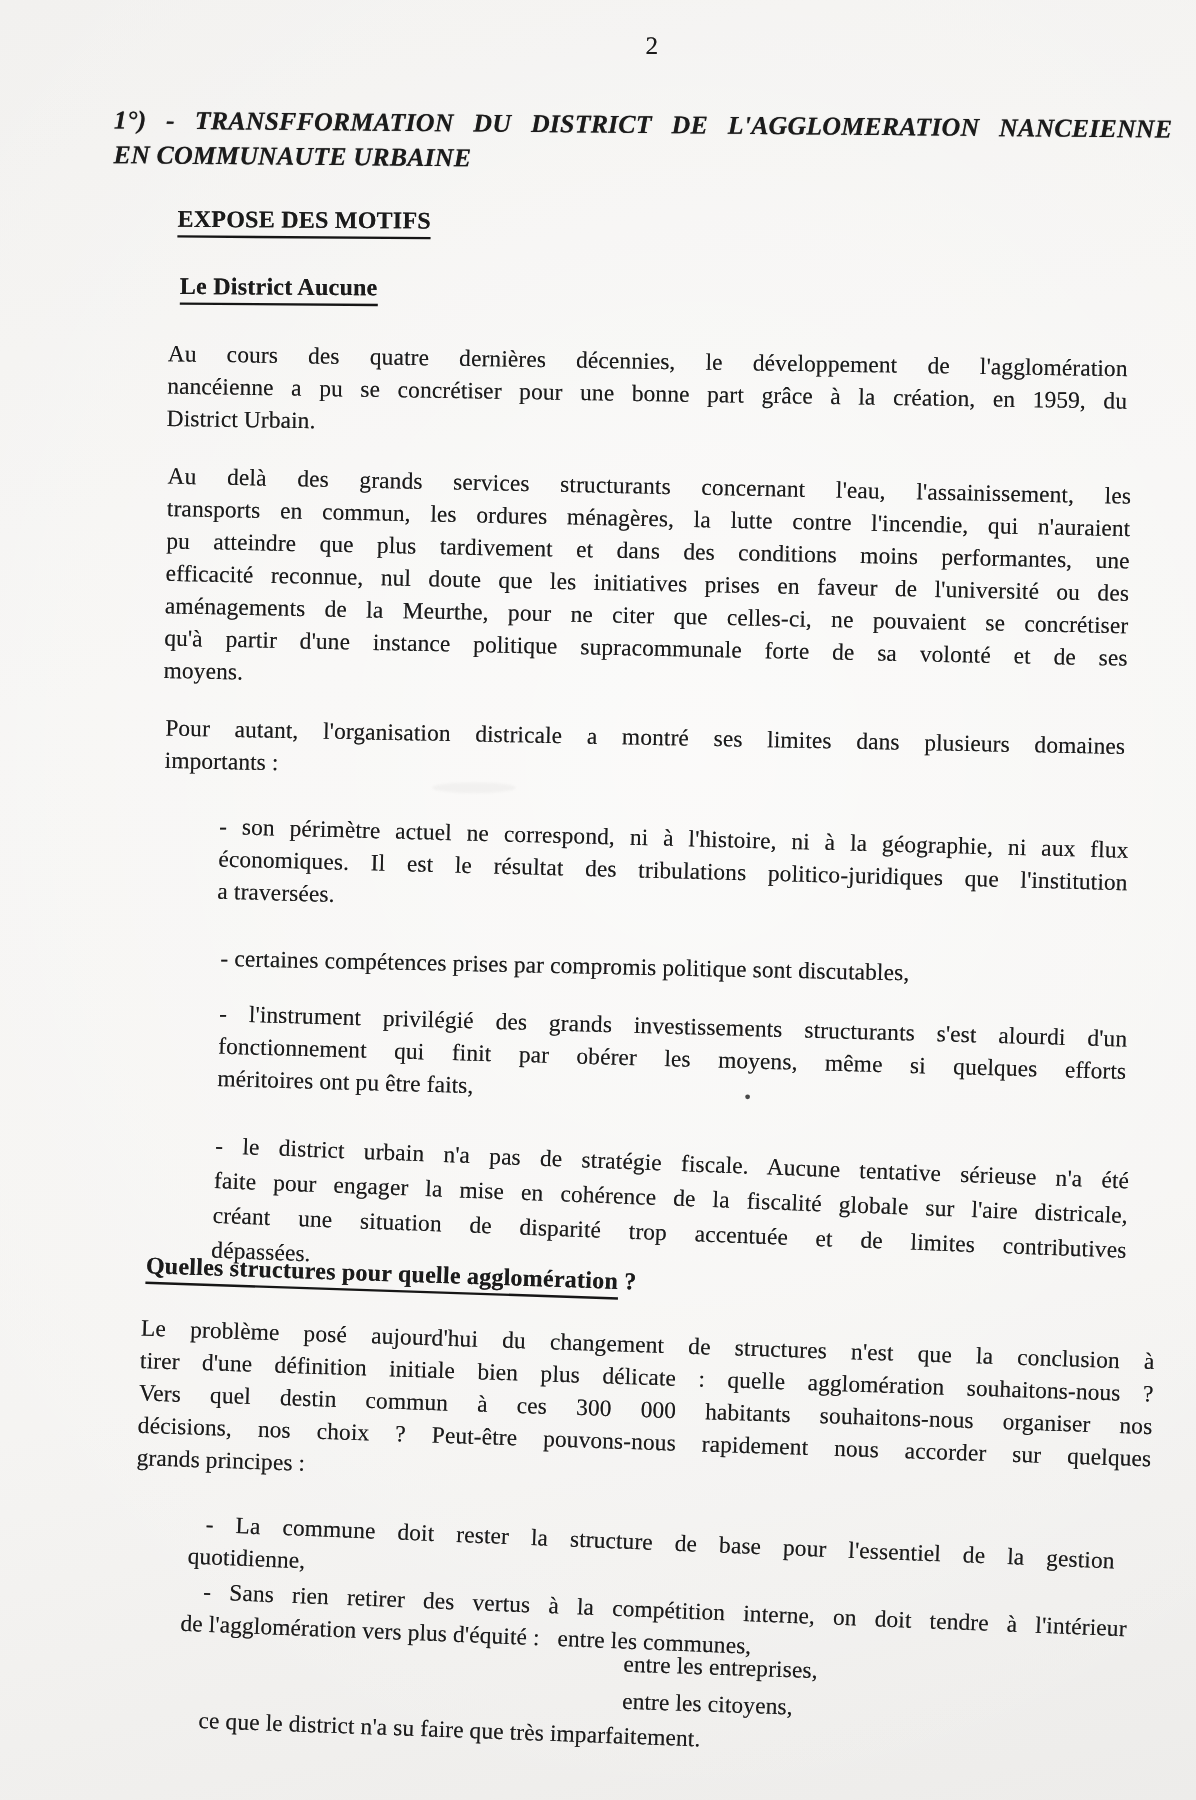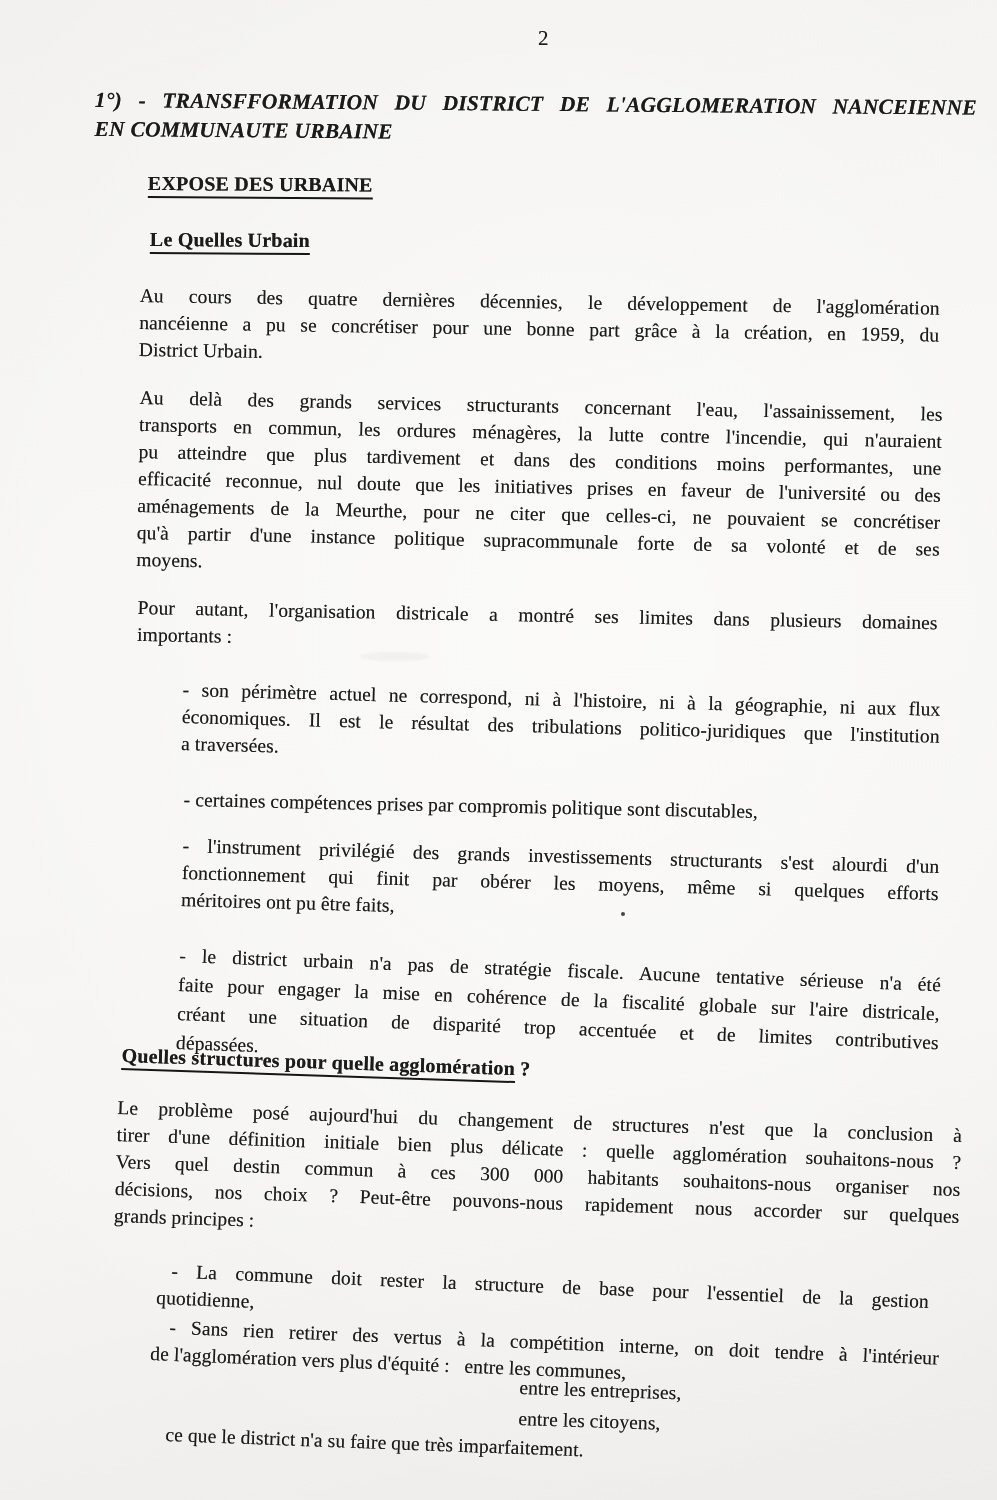--- a/index.html
+++ b/index.html
@@ -46,25 +46,25 @@
 <div class="page">
 
   <div class="blk pageno" style="left:538px;top:26px;">2</div>
 
   <div class="blk" style="left:95px;top:86px;width:882px;transform:rotate(0.5deg);">
     <div class="title-line jl">1°) - TRANSFFORMATION DU DISTRICT DE L'AGGLOMERATION NANCEIENNE</div>
     <div class="title-line">EN COMMUNAUTE URBAINE</div>
   </div>
 
   <div class="blk heading" style="left:148px;top:172px;transform:rotate(0.4deg);">
-    <span class="u">EXPOSE DES URBAINE</span>
+    <span class="u">EXPOSE DES MOTIFS</span>
   </div>
 
   <div class="blk heading" style="left:150px;top:228px;transform:rotate(0.4deg);">
-    <span class="u">Le Quelles Urbain</span>
+    <span class="u">Le District Aucune</span>
   </div>
 
   <div class="blk" style="left:140px;top:282px;width:800px;transform:rotate(0.9deg);">
     <div class="line jl">Au cours des quatre dernières décennies, le développement de l'agglomération</div>
     <div class="line jl">nancéienne a pu se concrétiser pour une bonne part grâce à la création, en 1959, du</div>
     <div class="line">District Urbain.</div>
   </div>
 
   <div class="blk" style="left:140px;top:384px;width:803px;transform:rotate(1.2deg);">
     <div class="line jl">Au delà des grands services structurants concernant l'eau, l'assainissement, les</div>

